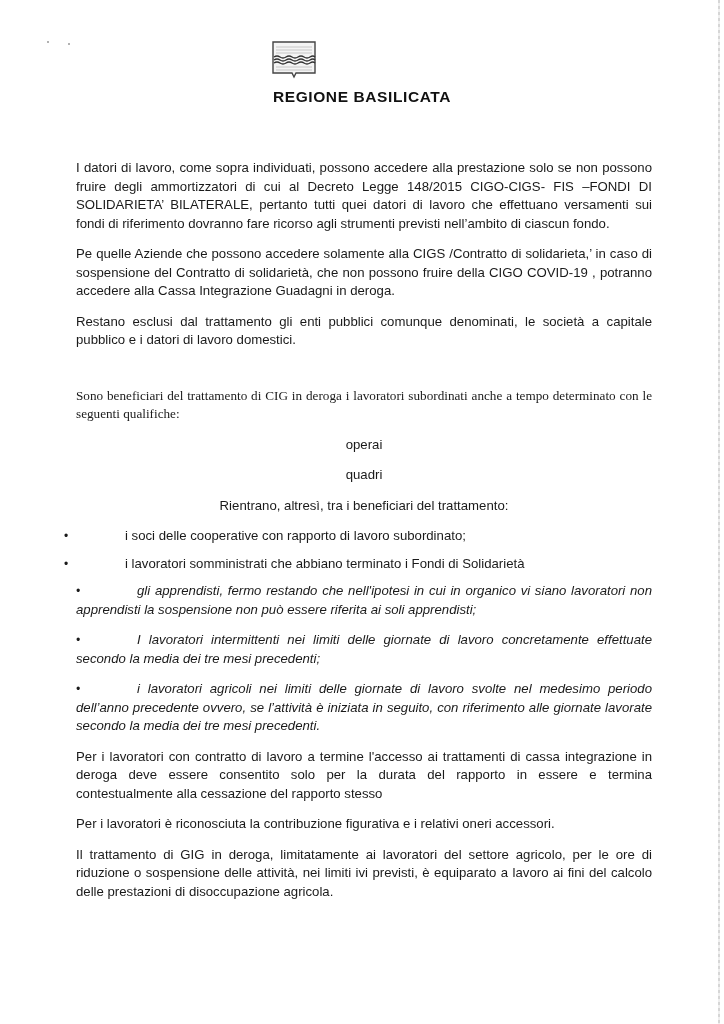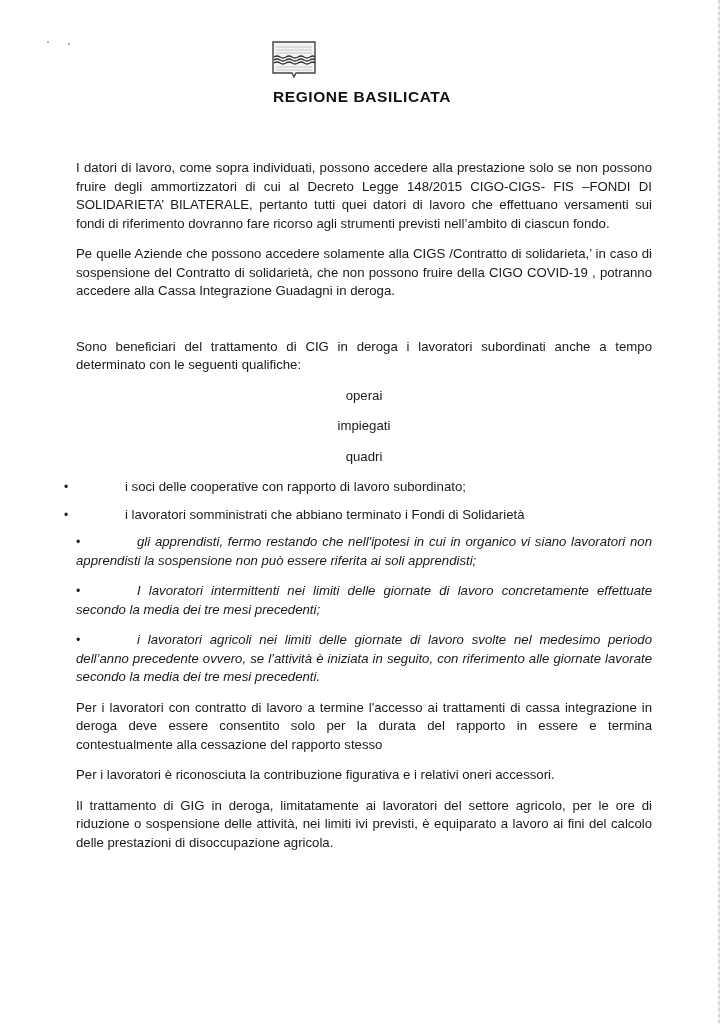--- a/index.html
+++ b/index.html
@@ -9,21 +9,21 @@
   .scan-edge { position: absolute; right: 4px; top: 0; width: 2px; height: 1024px;
                background: repeating-linear-gradient(to bottom, #d6d6d6 0 3px, #efefef 3px 6px); }
   .speck { position: absolute; width: 2px; height: 2px; background: #999; border-radius: 1px; }
   .logo { position: absolute; left: 272px; top: 41px; width: 44px; height: 38px; }
   .org-name { position: absolute; left: 0; width: 724px; top: 88px; text-align: center;
               font-size: 15.5px; font-weight: bold; letter-spacing: 0.6px; color: #111; }
   .body { position: absolute; left: 64px; width: 600px; top: 147px; font-size: 13.2px; line-height: 18.5px; }
   p { margin: 12px; text-align: justify; }
   .gap { margin-top: 9px; }
   .heading { font-weight: bold; font-size: 12.8px; margin-top: 32px; }
-  .after-heading { margin-top: 37px; }
+  .after-heading { margin-top: 37px; font-family: Liberation Serif, serif; }
   .plain { margin-top: 9px; text-align: center; }
   .bullet { display: flex; margin-top: 9px; }
   .bullet .dot { width: 61px; flex: 0 0 61px; font-size: 12px; }
   .bullet-wrap { margin-top: 9px; text-align: justify; font-style: italic; }
   .bullet-wrap .dot-inline { display: inline-block; width: 61px; font-size: 12px; }
 </style>
 </head>
 <body>
 
 <div class="page">
@@ -44,26 +44,27 @@
       <path d="M2 16 q3 -2 6 0 t6 0 t6 0 t6 0 t6 0 t6 0 t5 0" fill="none" stroke="#333" stroke-width="1.4"></path>
       <path d="M2 19 q3 -2 6 0 t6 0 t6 0 t6 0 t6 0 t6 0 t5 0" fill="none" stroke="#333" stroke-width="1.4"></path>
       <path d="M2 22 q3 -2 6 0 t6 0 t6 0 t6 0 t6 0 t6 0 t5 0" fill="none" stroke="#333" stroke-width="1.4"></path>
     </svg>
   </div>
   <div class="org-name">REGIONE BASILICATA</div>
 
   <div class="body">
     <p>I datori di lavoro, come sopra individuati, possono accedere alla prestazione solo se non possono fruire degli ammortizzatori di cui al Decreto Legge 148/2015 CIGO-CIGS- FIS –FONDI DI SOLIDARIETA’ BILATERALE, pertanto tutti quei datori di lavoro che effettuano versamenti sui fondi di riferimento dovranno fare ricorso agli strumenti previsti nell’ambito di ciascun fondo.</p>
     <p class="gap">Pe quelle  Aziende che possono accedere solamente alla CIGS /Contratto di solidarieta,’ in caso di sospensione del Contratto di solidarietà,  che non possono fruire della CIGO COVID-19 ,  potranno accedere alla Cassa Integrazione Guadagni in deroga.</p>
+    <p class="gap">Restano esclusi dal trattamento gli enti pubblici comunque denominati, le società a capitale pubblico e i datori di lavoro domestici.</p>
 
 
     <p class="after-heading">Sono beneficiari del trattamento di CIG in deroga i lavoratori subordinati anche a tempo determinato con le seguenti qualifiche:</p>
     <p class="plain">operai</p>
-    <p class="plain">impiegati</p>
     <p class="plain">quadri</p>
+    <p class="plain" style="margin-top:6px">Rientrano, altresì, tra i beneficiari del trattamento:</p>
 
     <div class="bullet">
       <span class="dot">•</span>
       <span>i soci delle cooperative con rapporto di lavoro subordinato;</span>
     </div>
     <div class="bullet">
       <span class="dot">•</span>
       <span>i lavoratori somministrati che abbiano terminato i Fondi di Solidarietà</span>
     </div>
     <p class="bullet-wrap">

